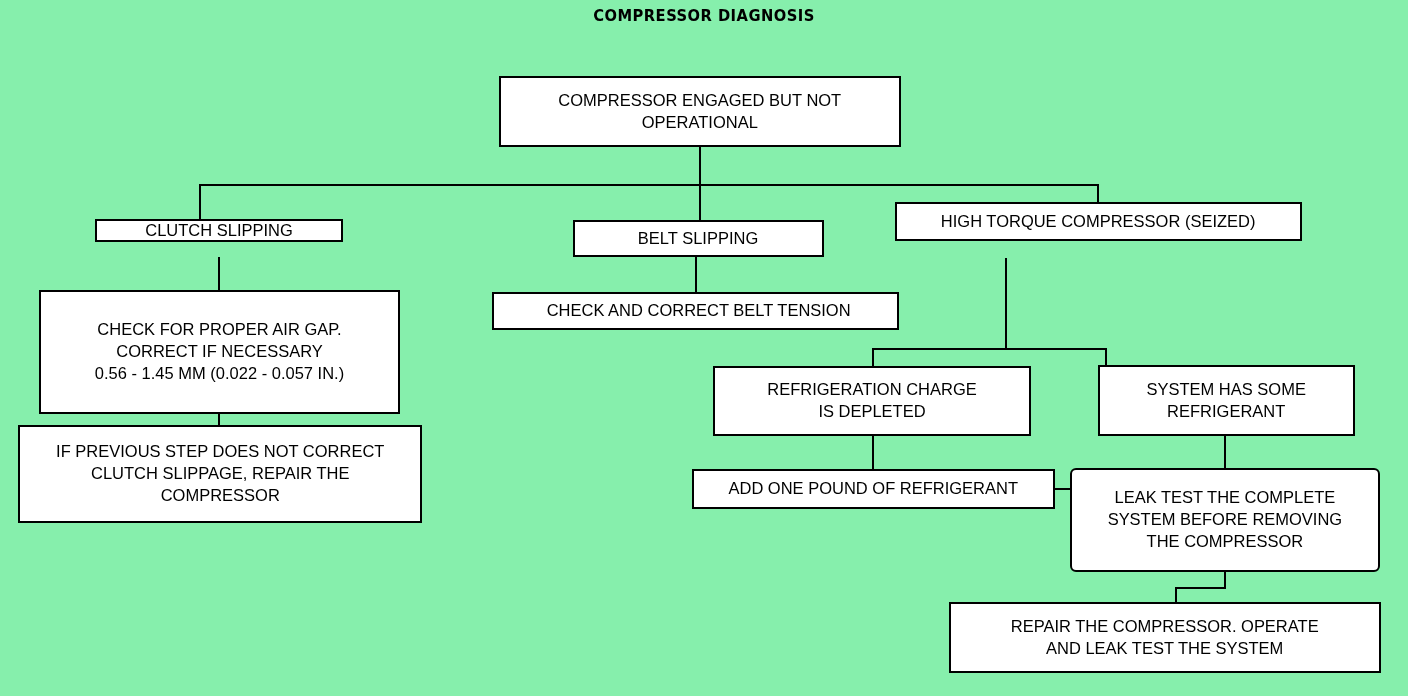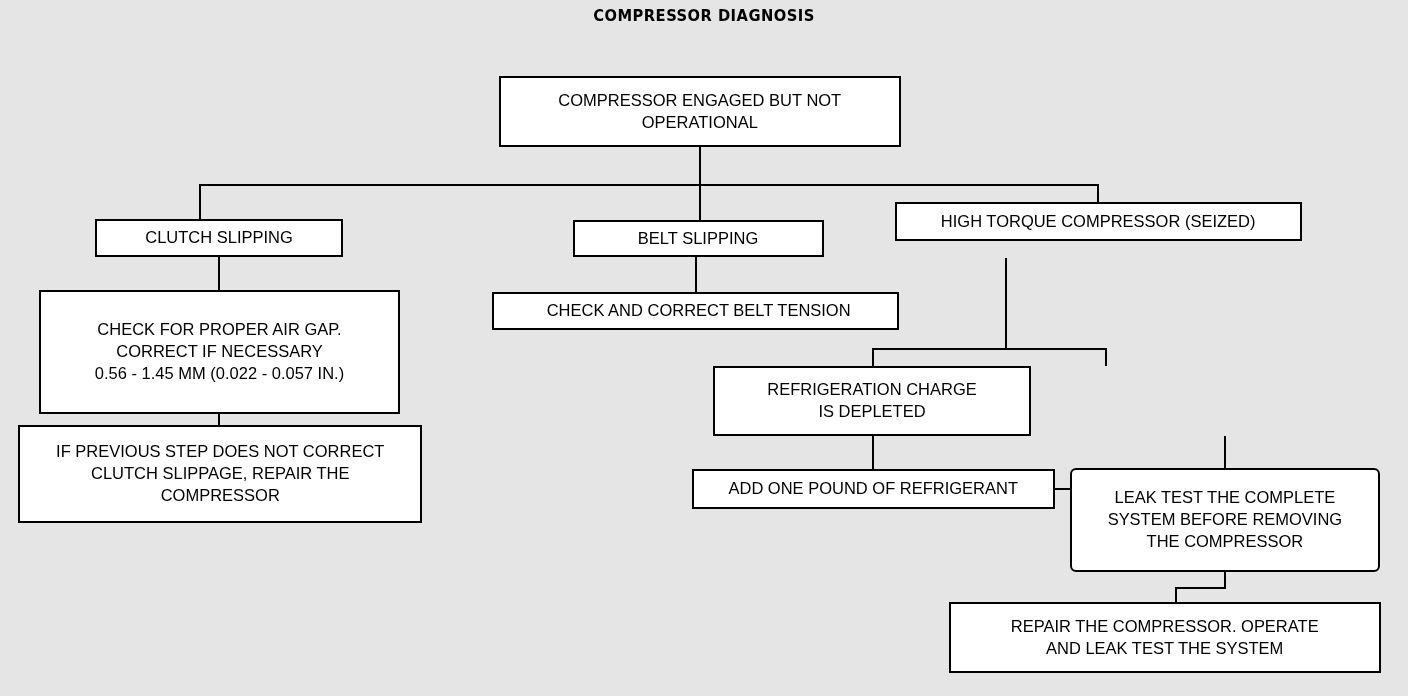--- a/index.html
+++ b/index.html
@@ -4,21 +4,21 @@
 <style>
   html, body {
     margin: 0;
     padding: 0;
     background: #ffffff;
   }
   #page {
     position: relative;
     width: 1408px;
     height: 696px;
-    background: #e5e5e5;
+    background: #86efac;
     overflow: hidden;
     font-family: "Liberation Sans", sans-serif;
     color: #000000;
   }
   #diagram-title {
     position: absolute;
     left: 0;
     top: 6px;
     width: 1408px;
     text-align: center;
@@ -98,21 +98,21 @@
 
   <div class="edge h" style="left:1175px; top:587px; width:2px; height:0px;"></div>
   <div class="edge v" style="left:1175px; top:587px; height:16px;"></div>
   <div class="edge h" style="left:1175px; top:587px; width:51px;"></div>
 
   <div class="node" style="left:499px; top:76px; width:402px; height:71px;">
     <span class="txt">COMPRESSOR ENGAGED BUT NOT
 OPERATIONAL</span>
   </div>
 
-  <div class="node" style="left:95px; top:219px; width:248px; height:38px;align-items:center;">
+  <div class="node" style="left:95px; top:219px; width:248px; height:23px;align-items:center;">
     <span class="txt">CLUTCH SLIPPING</span>
   </div>
 
   <div class="node" style="left:573px; top:220px; width:251px; height:37px;">
     <span class="txt">BELT SLIPPING</span>
   </div>
 
   <div class="node" style="left:895px; top:202px; width:407px; height:39px;">
     <span class="txt">HIGH TORQUE COMPRESSOR (SEIZED)</span>
   </div>
@@ -125,20 +125,24 @@
 
   <div class="node" style="left:492px; top:292px; width:407px; height:38px;padding-left:12px;">
     <span class="txt">CHECK AND CORRECT BELT TENSION</span>
   </div>
 
   <div class="node" style="left:713px; top:366px; width:318px; height:70px;">
     <span class="txt">REFRIGERATION CHARGE
 IS DEPLETED</span>
   </div>
 
+  <div class="node" style="left:1098px; top:365px; width:257px; height:71px;">
+    <span class="txt">SYSTEM HAS SOME
+REFRIGERANT</span>
+  </div>
 
   <div class="node" style="left:18px; top:425px; width:404px; height:98px;">
     <span class="txt">IF PREVIOUS STEP DOES NOT CORRECT
 CLUTCH SLIPPAGE, REPAIR THE
 COMPRESSOR</span>
   </div>
 
   <div class="node" style="left:692px; top:469px; width:363px; height:40px;">
     <span class="txt">ADD ONE POUND OF REFRIGERANT</span>
   </div>

